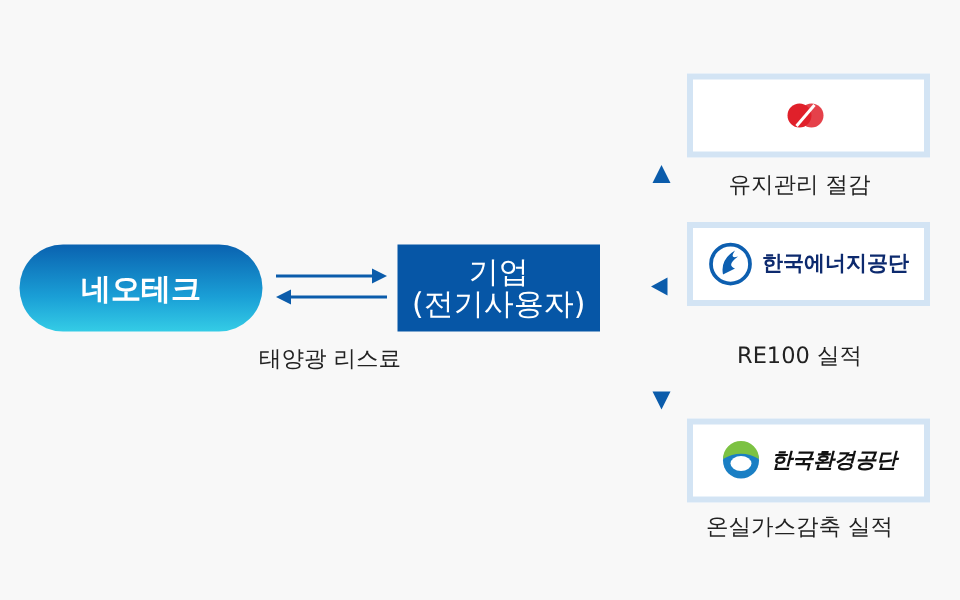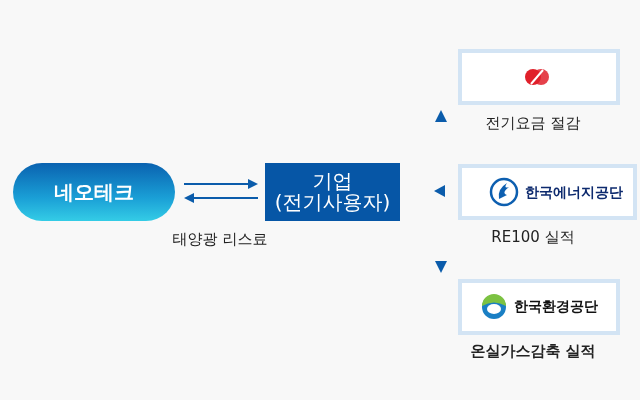--- a/index.html
+++ b/index.html
@@ -62,34 +62,34 @@
 <div class="abs tri" style="left:434px; top:185px; border-top:6px solid transparent; border-bottom:6px solid transparent; border-right:11px solid #0b5cab;"></div>
 <div class="abs tri" style="left:435px; top:261px; border-left:6px solid transparent; border-right:6px solid transparent; border-top:12px solid #0b5cab;"></div>
 
 <div class="abs logo-box" style="left:458px; top:49px;">
   <svg width="26" height="18" style="margin-right:4px;">
     <ellipse cx="9" cy="9" rx="8" ry="8" fill="#e0202a"></ellipse>
     <ellipse cx="17" cy="9" rx="8" ry="8" fill="#e0202a" opacity="0.85"></ellipse>
     <line x1="7" y1="16" x2="19" y2="2" stroke="#fff" stroke-width="2"></line>
   </svg>
 </div>
-<div class="abs benefit" style="left:443px; top:114px;">전기요금 절감</div>
+<div class="abs benefit" style="left:443px; top:114px;">유지관리 절감</div>
 
-<div class="abs logo-box" style="left:458px; top:164px;padding-left:17px;">
+<div class="abs logo-box" style="left:458px; top:148px;">
   <svg width="30" height="30" style="margin-right:6px;">
     <circle cx="15" cy="15" r="13" fill="none" stroke="#0d5fb0" stroke-width="2.5"></circle>
     <path d="M10 22 Q8 12 18 6 Q14 12 20 10 Q12 16 18 18 Q14 20 10 22 Z" fill="#0d5fb0"></path>
   </svg>
   <div style="display:flex; flex-direction:column; line-height:14px;">
     <span class="org-name" style="color:#0d2a6e;">한국에너지공단</span>
   </div>
 </div>
 <div class="abs benefit" style="left:443px; top:228px;">RE100 실적</div>
 
-<div class="abs logo-box" style="left:458px; top:279px;">
+<div class="abs logo-box" style="left:458px; top:279px;font-style:italic;">
   <svg width="28" height="28" style="margin-right:6px;">
     <circle cx="14" cy="14" r="12" fill="#1a7fc4"></circle>
     <path d="M2 13 A12 12 0 0 1 26 13 Q14 6 2 13 Z" fill="#7cc242"></path>
     <ellipse cx="14" cy="16" rx="7" ry="5" fill="#fff"></ellipse>
   </svg>
   <span class="org-name" style="color:#111;">한국환경공단</span>
 </div>
-<div class="abs benefit" style="left:443px; top:342px;font-weight:bold;">온실가스감축 실적</div>
+<div class="abs benefit" style="left:443px; top:342px;">온실가스감축 실적</div>
 
 </body></html>

